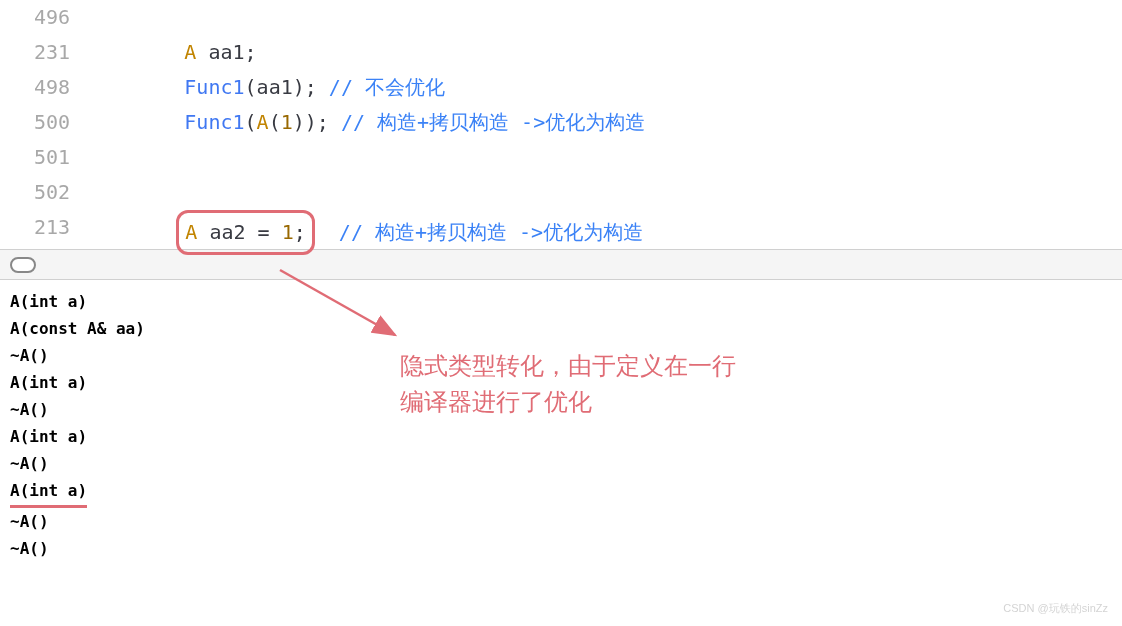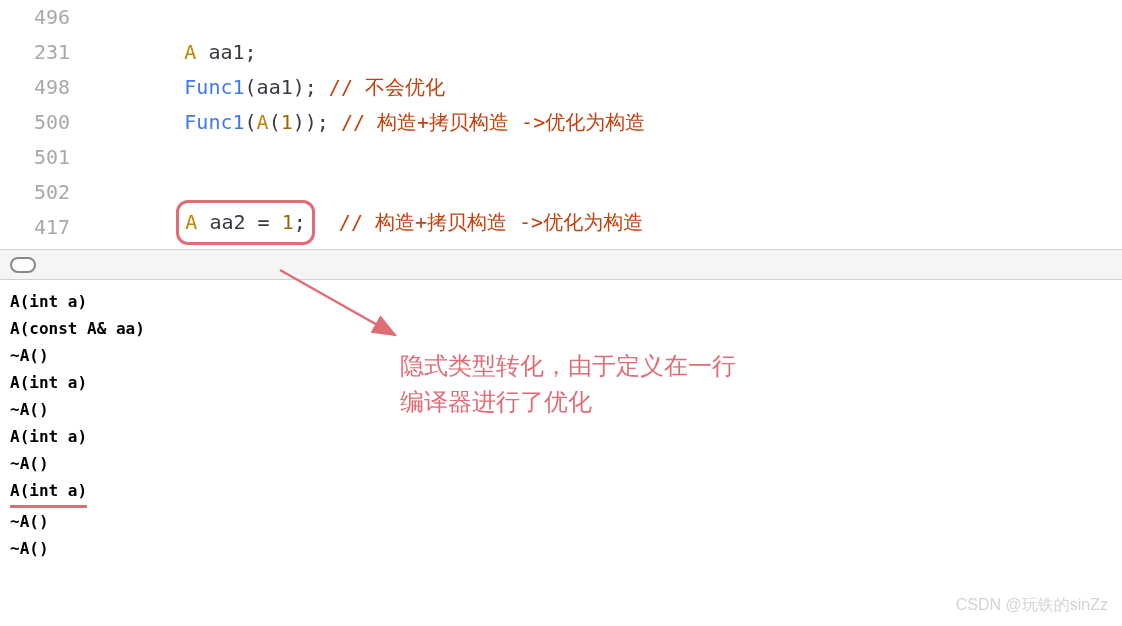--- a/index.html
+++ b/index.html
@@ -17,40 +17,40 @@
       position: relative;
     }
     .editor {
       display: flex;
       flex-direction: column;
       border-bottom: 1px solid #d0d0d0;
       padding-bottom: 4px;
     }
     .code-line {
       display: flex;
-      align-items: flex-end;
+      align-items: flex-start;
       height: 35px;
       line-height: 35px;
     }
     .line-number {
       width: 88px;
       text-align: right;
       padding-right: 18px;
       color: #a8a8a8;
       font-weight: 400;
       user-select: none;
     }
     .code-content {
       white-space: pre;
       color: #383a42;
     }
     .identifier { color: #c18401; }
     .function-call { color: #4078f2; }
     .number { color: #986801; }
-    .comment { color: #c2410c; }
+    .comment { color: #3b82f6; }
     .highlight-box {
       border: 3px solid #e06c75;
       border-radius: 12px;
       padding: 2px 6px;
       margin-left: -8px;
       display: inline-block;
     }
     .output-bar {
       height: 30px;
       background: #f5f5f5;
@@ -92,21 +92,21 @@
     .arrow {
       position: absolute;
       pointer-events: none;
     }
     .watermark {
       position: absolute;
       right: 14px;
       bottom: 10px;
       color: rgba(128,128,128,0.35);
       font-family: "PingFang SC", sans-serif;
-      font-size: 16px;
+      font-size: 11px;
       margin-left: 16px;
     }
   </style>
 </head>
 <body>
 
 <div class="editor">
   <div id="code-lines">
       <div class="code-line">
         <span class="line-number">496</span>
@@ -125,21 +125,21 @@
         <span class="code-content">        <span class="function-call">Func1</span>(<span class="identifier">A</span>(<span class="number">1</span>)); <span class="comment">// 构造+拷贝构造 -&gt;优化为构造</span></span>
       </div>
       <div class="code-line">
         <span class="line-number">501</span>
       </div>
       <div class="code-line">
         <span class="line-number">502</span>
         <span class="code-content"></span>
       </div>
       <div class="code-line">
-        <span class="line-number">417</span>
+        <span class="line-number">213</span>
         <span class="code-content">        <span class="highlight-box"><span class="identifier">A</span> aa2 = <span class="number">1</span>;</span>  <span class="comment">// 构造+拷贝构造 -&gt;优化为构造</span></span>
       </div>
     </div>
 </div>
 
 <div class="output-bar">
   <div class="pill"></div>
 </div>
 
 <div class="output" id="output-lines">

